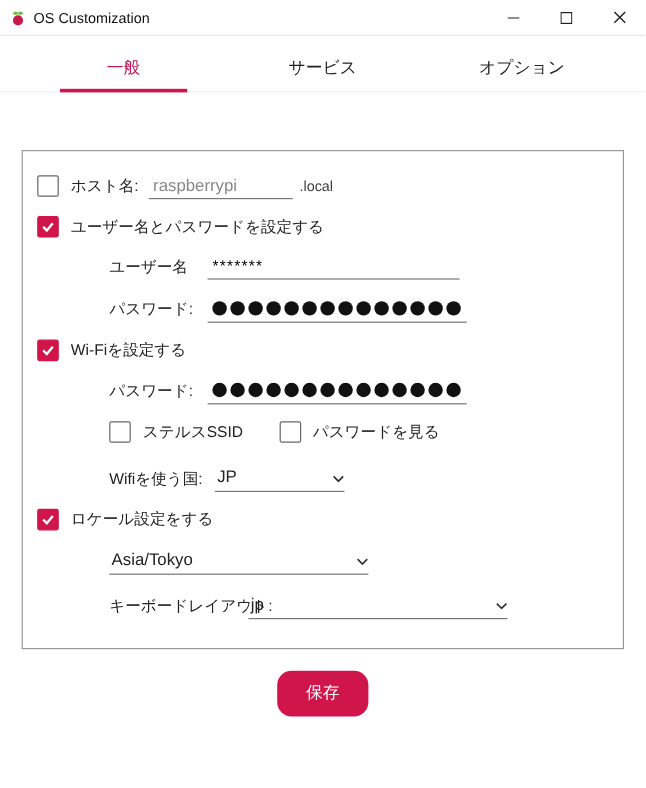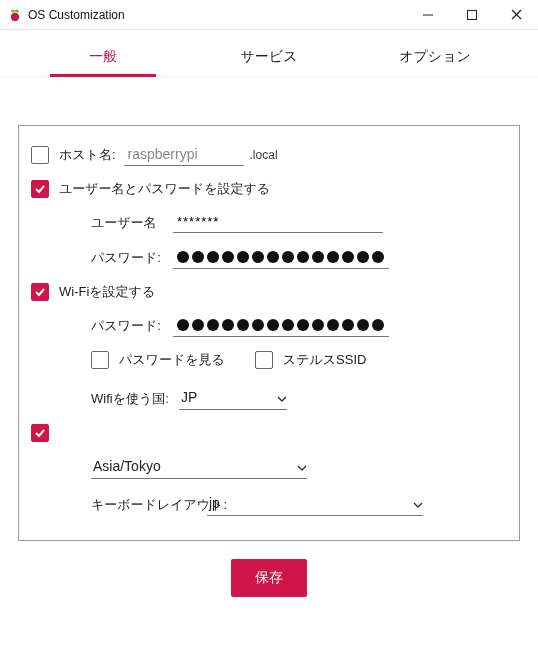--- a/index.html
+++ b/index.html
@@ -168,21 +168,21 @@
     display: flex;
     justify-content: center;
     padding: 18px 0 0 0;
   }
   .save-btn {
     background: #d0154a;
     color: #fff;
     border: none;
     padding: 10px 24px;
     font-size: 14px;
-    border-radius: 2px;
+    border-radius: 12px;
     cursor: pointer;
   }
 </style>
 </head>
 <body>
 
 <div class="titlebar">
   <span class="app-icon">
     <svg width="12" height="14" viewBox="0 0 12 14">
       <ellipse cx="6" cy="9" rx="4.2" ry="4.2" fill="#c51a4a"></ellipse>
@@ -291,27 +291,27 @@
           <span class="dot"></span>
           <span class="dot"></span>
         </div>
     </div>
 
     <div class="inline-checks">
       <div class="cb-wrap">
         <div class="checkbox">
           
         </div>
-        <span class="label">パスワードを見る</span>
+        <span class="label">ステルスSSID</span>
       </div>
       <div class="cb-wrap">
         <div class="checkbox">
           
         </div>
-        <span class="label">ステルスSSID</span>
+        <span class="label">パスワードを見る</span>
       </div>
     </div>
 
     <div class="row indent">
       <span class="field-label" style="width:84px">Wifiを使う国:</span>
       <div class="select small">
         <span>JP</span>
         <span class="caret">
           <svg width="10" height="6" viewBox="0 0 10 6">
               <polyline points="1,1 5,5 9,1" fill="none" stroke="#333" stroke-width="1.4"></polyline>
@@ -319,20 +319,21 @@
         </span>
       </div>
     </div>
 
     <div class="row">
       <div class="checkbox checked">
         <svg width="12" height="12" viewBox="0 0 12 12">
             <polyline points="2,6 5,9 10,3" fill="none" stroke="#fff" stroke-width="2"></polyline>
           </svg>
       </div>
+      <span class="label">ロケール設定をする</span>
     </div>
 
     <div class="row indent">
       <div class="select wide">
         <span>Asia/Tokyo</span>
         <span class="caret">
           <svg width="10" height="6" viewBox="0 0 10 6">
               <polyline points="1,1 5,5 9,1" fill="none" stroke="#333" stroke-width="1.4"></polyline>
             </svg>
         </span>

